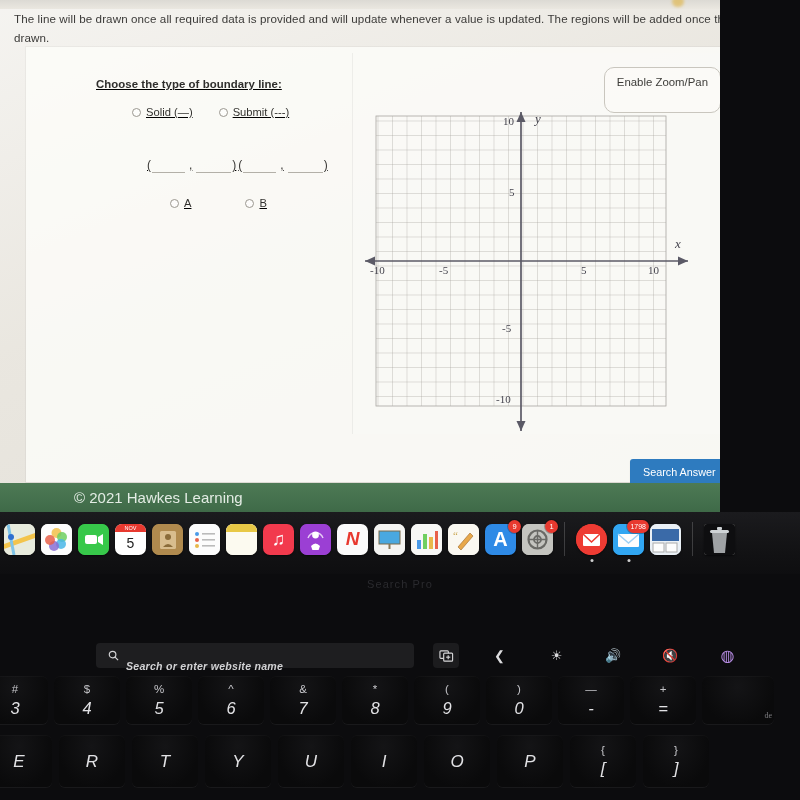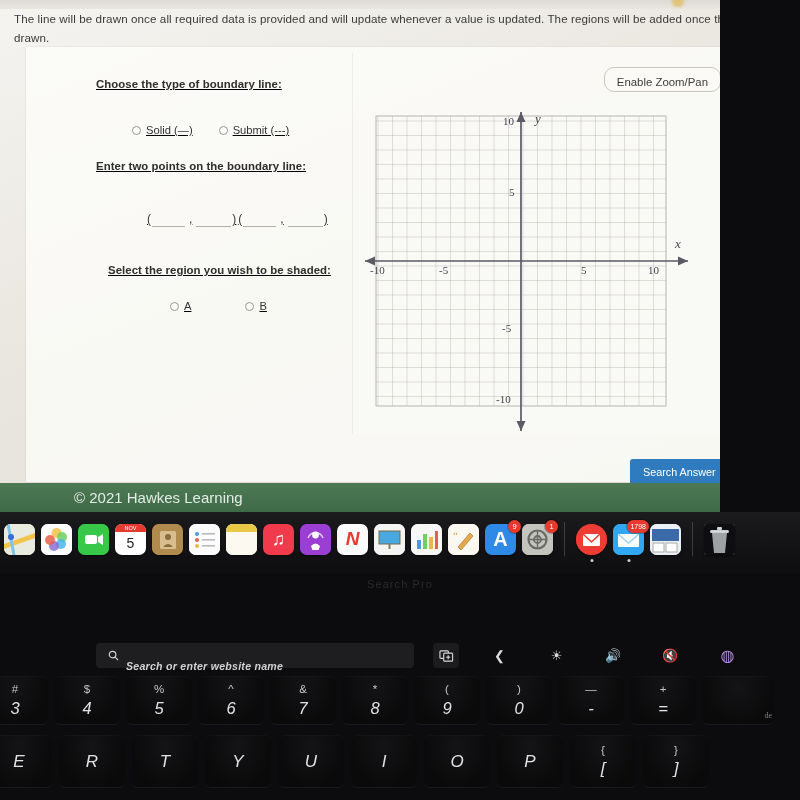--- a/index.html
+++ b/index.html
@@ -57,21 +57,21 @@
   .form-col {
     position: absolute;
     left: 96px; top: 78px; width: 268px; text-decoration: underline;
   }
   .q-label {
     font-size: 11.4px; font-weight: bold; color: #2f2e2c;
     letter-spacing: .05px;
   }
   .radio-row {
     display: flex; align-items: center; gap: 26px;
-    margin-top: 34px; padding-left: 36px;
+    margin-top: 16px; padding-left: 36px;
   }
   .radio-opt { display: flex; align-items: center; gap: 5px; }
   .radio-dot {
     width: 9px; height: 9px; border-radius: 50%;
     border: 1px solid #9b9890; background: rgba(255,255,255,.55);
     flex: 0 0 auto;
   }
   .radio-txt { font-size: 11.2px; color: #33322f; }
 
   .label-2 { margin-top: 24px; }
@@ -99,21 +99,21 @@
   
   .graph-panel {
     position: absolute;
     left: 352px; top: 53px; width: 388px; height: 381px;
     background: rgba(250,249,246,.55);
     border-left: 1px solid rgba(0,0,0,.05);
   }
   .zoom-btn {
     position: absolute;
     right: 19px; top: 14px;
-    padding: 8px 12px 3px;
+    padding: 8px 12px 24px;
     font-size: 11.4px; color: #3d3c39;
     background: rgba(252,251,248,.7);
     border: 1px solid #c9c6be;
     border-radius: 10px;
     white-space: nowrap;
   }
   #graph-svg {
     position: absolute; left: 10px; top: 53px;
   }
 
@@ -275,36 +275,34 @@
       <label class="radio-opt">
         <span class="radio-dot"></span>
         <span class="radio-txt">Solid (—)</span>
       </label>
       <label class="radio-opt">
         <span class="radio-dot"></span>
         <span class="radio-txt">Submit (---)</span>
       </label>
     </div>
 
-    <div class="q-label label-2">Enter two points on the boundary line:</div>
 
     <div class="points-row">
       <span class="paren">(</span>
       <span class="blank"></span>
       <span class="comma">,</span>
       <span class="blank w2"></span>
       <span class="paren">)</span>
       <span class="paren">(</span>
       <span class="blank"></span>
       <span class="comma">,</span>
       <span class="blank w2"></span>
       <span class="paren">)</span>
     </div>
 
-    <div class="q-label label-3">Select the region you wish to be shaded:</div>
 
     <div class="ab-row">
       <label class="radio-opt">
         <span class="radio-dot"></span>
         <span class="radio-txt">A</span>
       </label>
       <label class="radio-opt">
         <span class="radio-dot"></span>
         <span class="radio-txt">B</span>
       </label>

